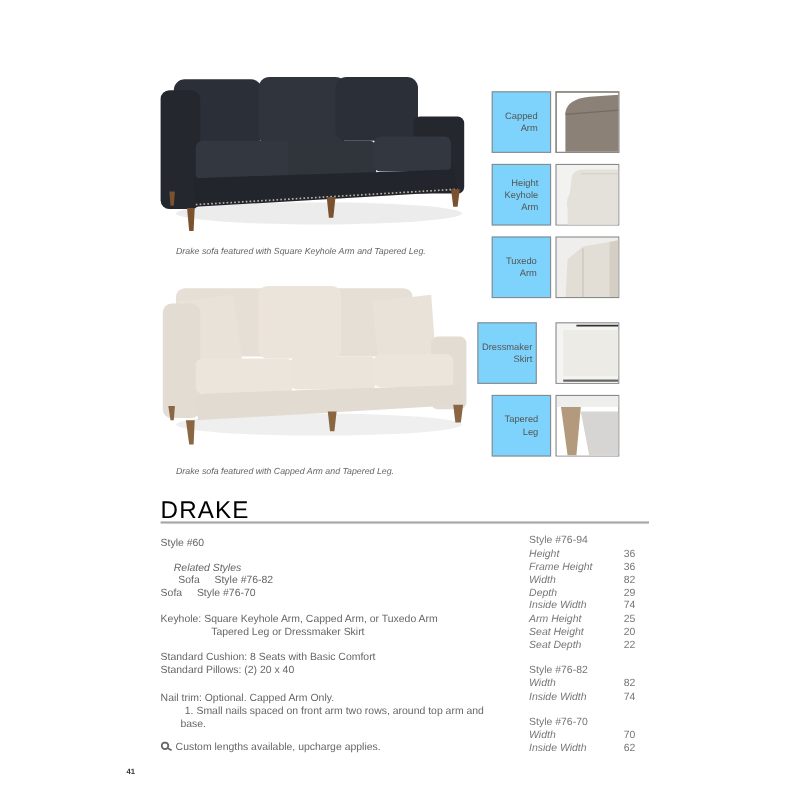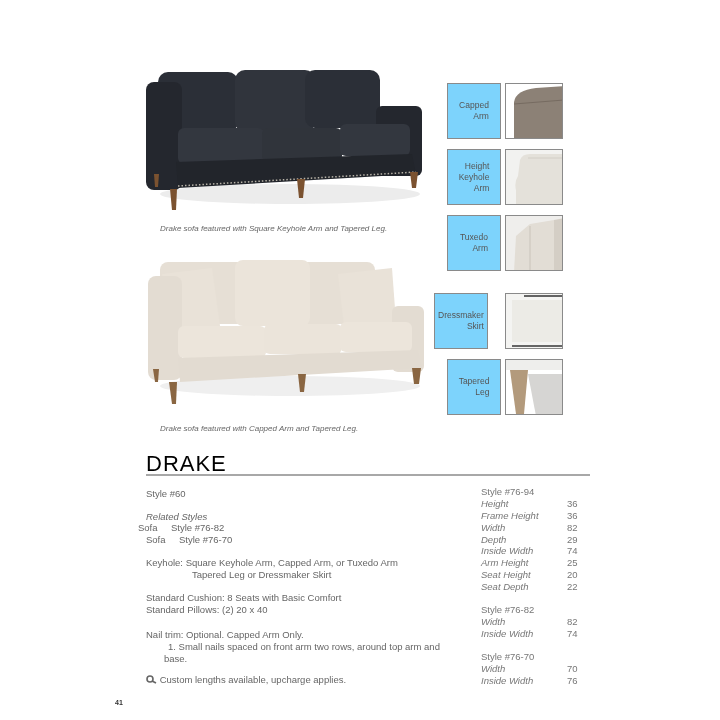--- a/index.html
+++ b/index.html
@@ -10,21 +10,21 @@
   .caption { position: absolute; font-style: italic; font-size: 8px; color: #666; }
 
   
   .opt-label { position: absolute; width: 54px; height: 56px; border: 1px solid #8a8a8a; background: #7dd3fc; display: flex; align-items: center; justify-content: center; text-align: right; font-size: 8.5px; line-height: 11px; color: #555; box-sizing: border-box; white-space: pre-line; }
   .opt-swatch { position: absolute; width: 58px; height: 56px; border: 1px solid #8a8a8a; box-sizing: border-box; overflow: hidden; background: #eee; }
 
   .title { position: absolute; left: 146px; top: 451px; font-size: 22px; letter-spacing: 1px; color: #000000; font-weight: normal; }
   .rule { position: absolute; left: 146px; top: 474px; width: 444px; height: 2px; background: #a8a8a8; }
 
   .txt { position: absolute; font-size: 9.5px; line-height: 11.6px; color: #666; white-space: nowrap; }
-  .it { font-style: italic; }
+  .it { font-style: italic; margin-left: 12px; }
   .dim-row { position: absolute; left: 481px; width: 100px; font-size: 9.5px; line-height: 11.6px; color: #777; font-style: italic; display: flex; justify-content: space-between; }
   .dim-row .v { font-style: normal; width: 14px; text-align: left; }
   .dim-head { position: absolute; left: 481px; font-size: 9.5px; color: #777; }
   .pagenum { position: absolute; left: 115px; top: 699px; font-size: 7px; color: #333; font-weight: bold; }
 </style>
 </head>
 <body>
 
 <svg class="sofa" style="left:140px;top:62px" width="290" height="152" viewBox="0 0 290 152">
   <ellipse cx="150" cy="132" rx="130" ry="10" fill="#ececec"></ellipse>
@@ -136,21 +136,21 @@
       </svg>
   </div>
 </div>
 
 <div class="title">DRAKE</div>
 <div class="rule"></div>
 
 <div class="txt" style="left:146px;top:488px">Style #60</div>
 
 <div class="txt it" style="left:146px;top:511px">Related Styles</div>
-<div class="txt" style="left:138px;top:522px">
+<div class="txt" style="left:162px;top:522px">
   <span style="display:inline-block;width:33px">Sofa</span><span>Style #76-82</span>
 </div>
 <div class="txt" style="left:146px;top:534px">
   <span style="display:inline-block;width:33px">Sofa</span><span>Style #76-70</span>
 </div>
 
 <div class="txt" style="left:146px;top:557px">
   <span>Keyhole:</span>
   <span>Square Keyhole Arm, Capped Arm, or Tuxedo Arm</span>
 </div>
@@ -222,17 +222,17 @@
 </div>
 
 <div>
   <div class="dim-head" style="top:651px">Style #76-70</div>
   <div class="dim-row" style="top:663px">
       <span>Width</span>
       <span class="v">70</span>
     </div>
   <div class="dim-row" style="top:675px">
       <span>Inside Width</span>
-      <span class="v">76</span>
+      <span class="v">62</span>
     </div>
 </div>
 
 <div class="pagenum">41</div>
 
 </body></html>

